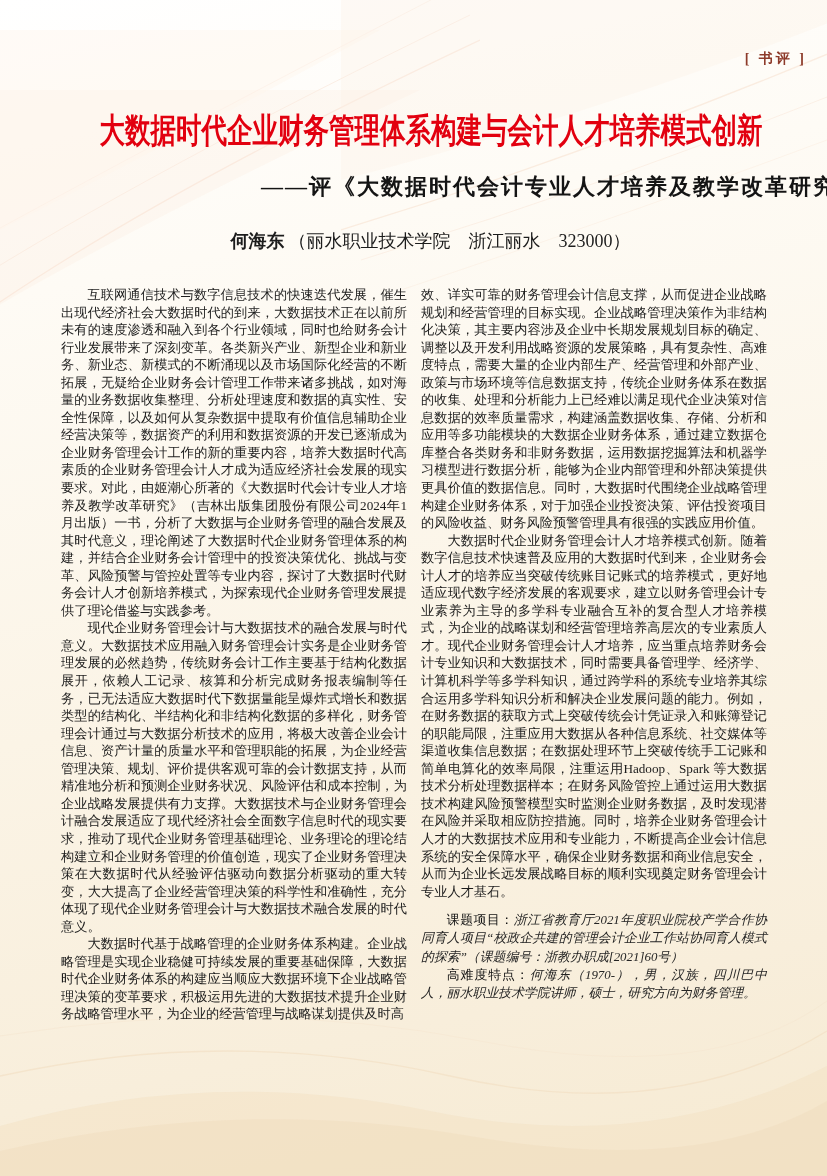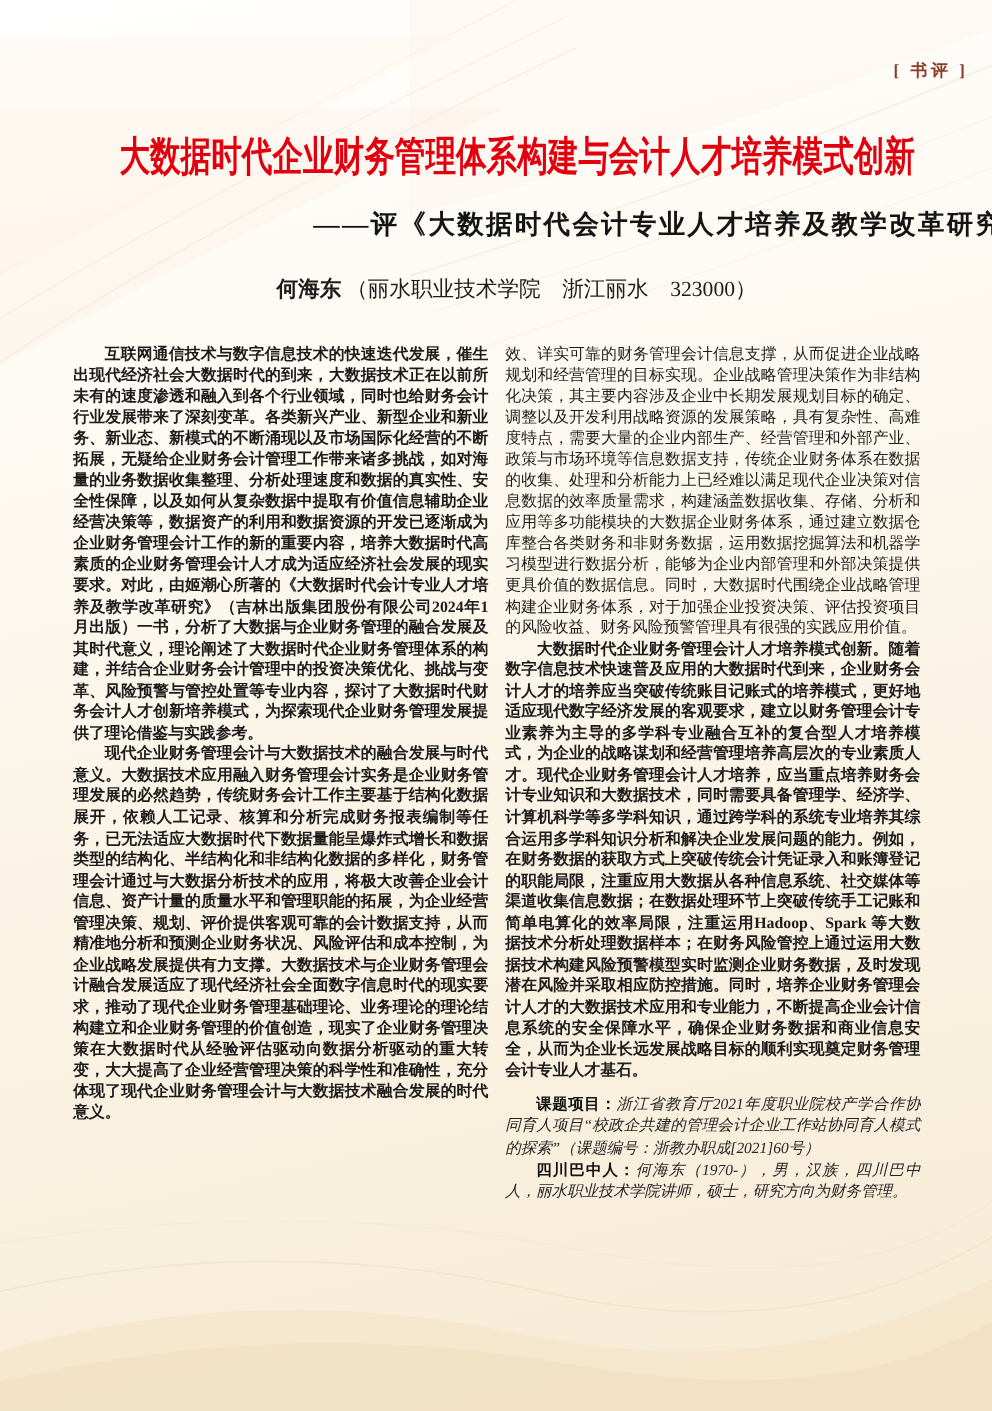--- a/index.html
+++ b/index.html
@@ -53,29 +53,29 @@
     display:flex;gap:14px;
   }
   .col{width:346px;}
   .para{
     margin:0;
     font-size:13.2px;line-height:17.55px;
     text-align:justify;
     font-family:"Liberation Serif", serif;
     color:#1c1c1c;
   }
-  .indent{text-indent:2em;font-weight:bold;}
+  .indent{text-indent:2em;}
   .notes{margin-top:11px;}
   .note{
     margin:0;
     font-size:12.9px;line-height:18.2px;
     text-align:justify;text-indent:2em;
     color:#242424;
   }
-  .note-label{font-family:"Liberation Sans", sans-serif;font-weight:700;color:#111;}
+  .note-label{font-family:"Liberation Sans", sans-serif;font-weight:400;color:#111;}
   .note-text{font-family:"Liberation Serif", serif;font-style:italic;}
 </style>
 </head>
 <body>
 
 <div class="page">
 
   <svg class="decor" style="top:0;left:0" width="480" height="330" viewBox="0 0 480 330">
     <path d="M-40,330 Q140,200 480,40" fill="none" stroke="#f6d9c7" stroke-width="1.2" opacity="0.55"></path>
     <path d="M-40,290 Q150,170 470,15" fill="none" stroke="#f8e0d0" stroke-width="1" opacity="0.5"></path>
@@ -105,28 +105,29 @@
   <div class="subtitle">——评《大数据时代会计专业人才培养及教学改革研究》</div>
 
   <div class="author-line">
     <span class="author-name">何海东</span><span class="affiliation">（丽水职业技术学院　浙江丽水　323000）</span>
   </div>
 
   <div class="columns">
     <div class="col">
       <p class="para indent">互联网通信技术与数字信息技术的快速迭代发展，催生出现代经济社会大数据时代的到来，大数据技术正在以前所未有的速度渗透和融入到各个行业领域，同时也给财务会计行业发展带来了深刻变革。各类新兴产业、新型企业和新业务、新业态、新模式的不断涌现以及市场国际化经营的不断拓展，无疑给企业财务会计管理工作带来诸多挑战，如对海量的业务数据收集整理、分析处理速度和数据的真实性、安全性保障，以及如何从复杂数据中提取有价值信息辅助企业经营决策等，数据资产的利用和数据资源的开发已逐渐成为企业财务管理会计工作的新的重要内容，培养大数据时代高素质的企业财务管理会计人才成为适应经济社会发展的现实要求。对此，由姬潮心所著的《大数据时代会计专业人才培养及教学改革研究》（吉林出版集团股份有限公司2024年1月出版）一书，分析了大数据与企业财务管理的融合发展及其时代意义，理论阐述了大数据时代企业财务管理体系的构建，并结合企业财务会计管理中的投资决策优化、挑战与变革、风险预警与管控处置等专业内容，探讨了大数据时代财务会计人才创新培养模式，为探索现代企业财务管理发展提供了理论借鉴与实践参考。</p>
       <p class="para indent">现代企业财务管理会计与大数据技术的融合发展与时代意义。大数据技术应用融入财务管理会计实务是企业财务管理发展的必然趋势，传统财务会计工作主要基于结构化数据展开，依赖人工记录、核算和分析完成财务报表编制等任务，已无法适应大数据时代下数据量能呈爆炸式增长和数据类型的结构化、半结构化和非结构化数据的多样化，财务管理会计通过与大数据分析技术的应用，将极大改善企业会计信息、资产计量的质量水平和管理职能的拓展，为企业经营管理决策、规划、评价提供客观可靠的会计数据支持，从而精准地分析和预测企业财务状况、风险评估和成本控制，为企业战略发展提供有力支撑。大数据技术与企业财务管理会计融合发展适应了现代经济社会全面数字信息时代的现实要求，推动了现代企业财务管理基础理论、业务理论的理论结构建立和企业财务管理的价值创造，现实了企业财务管理决策在大数据时代从经验评估驱动向数据分析驱动的重大转变，大大提高了企业经营管理决策的科学性和准确性，充分体现了现代企业财务管理会计与大数据技术融合发展的时代意义。</p>
+      <p class="para indent">大数据时代基于战略管理的企业财务体系构建。企业战略管理是实现企业稳健可持续发展的重要基础保障，大数据时代企业财务体系的构建应当顺应大数据环境下企业战略管理决策的变革要求，积极运用先进的大数据技术提升企业财务战略管理水平，为企业的经营管理与战略谋划提供及时高</p>
     </div>
     <div class="col">
       <p class="para">效、详实可靠的财务管理会计信息支撑，从而促进企业战略规划和经营管理的目标实现。企业战略管理决策作为非结构化决策，其主要内容涉及企业中长期发展规划目标的确定、调整以及开发利用战略资源的发展策略，具有复杂性、高难度特点，需要大量的企业内部生产、经营管理和外部产业、政策与市场环境等信息数据支持，传统企业财务体系在数据的收集、处理和分析能力上已经难以满足现代企业决策对信息数据的效率质量需求，构建涵盖数据收集、存储、分析和应用等多功能模块的大数据企业财务体系，通过建立数据仓库整合各类财务和非财务数据，运用数据挖掘算法和机器学习模型进行数据分析，能够为企业内部管理和外部决策提供更具价值的数据信息。同时，大数据时代围绕企业战略管理构建企业财务体系，对于加强企业投资决策、评估投资项目的风险收益、财务风险预警管理具有很强的实践应用价值。</p>
       <p class="para indent">大数据时代企业财务管理会计人才培养模式创新。随着数字信息技术快速普及应用的大数据时代到来，企业财务会计人才的培养应当突破传统账目记账式的培养模式，更好地适应现代数字经济发展的客观要求，建立以财务管理会计专业素养为主导的多学科专业融合互补的复合型人才培养模式，为企业的战略谋划和经营管理培养高层次的专业素质人才。现代企业财务管理会计人才培养，应当重点培养财务会计专业知识和大数据技术，同时需要具备管理学、经济学、计算机科学等多学科知识，通过跨学科的系统专业培养其综合运用多学科知识分析和解决企业发展问题的能力。例如，在财务数据的获取方式上突破传统会计凭证录入和账簿登记的职能局限，注重应用大数据从各种信息系统、社交媒体等渠道收集信息数据；在数据处理环节上突破传统手工记账和简单电算化的效率局限，注重运用Hadoop、Spark 等大数据技术分析处理数据样本；在财务风险管控上通过运用大数据技术构建风险预警模型实时监测企业财务数据，及时发现潜在风险并采取相应防控措施。同时，培养企业财务管理会计人才的大数据技术应用和专业能力，不断提高企业会计信息系统的安全保障水平，确保企业财务数据和商业信息安全，从而为企业长远发展战略目标的顺利实现奠定财务管理会计专业人才基石。</p>
       <div class="notes">
         <p class="note">
           <span class="note-label">课题项目：</span><span class="note-text">浙江省教育厅2021年度职业院校产学合作协同育人项目“校政企共建的管理会计企业工作站协同育人模式的探索”（课题编号：浙教办职成[2021]60号）</span>
         </p>
         <p class="note">
-          <span class="note-label">四川巴中人：</span><span class="note-text">何海东（1970-），男，汉族，四川巴中人，丽水职业技术学院讲师，硕士，研究方向为财务管理。</span>
+          <span class="note-label">高难度特点：</span><span class="note-text">何海东（1970-），男，汉族，四川巴中人，丽水职业技术学院讲师，硕士，研究方向为财务管理。</span>
         </p>
       </div>
     </div>
   </div>
 
 </div>
 
 </body></html>

